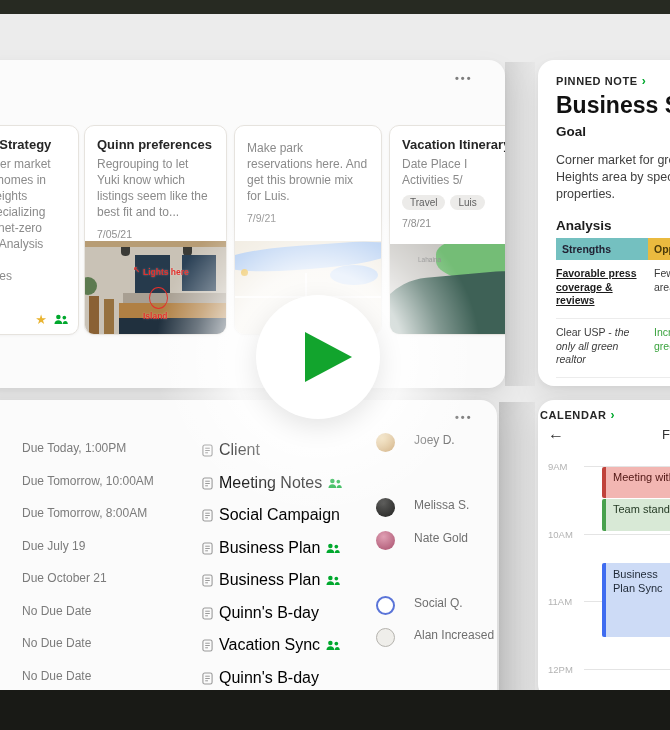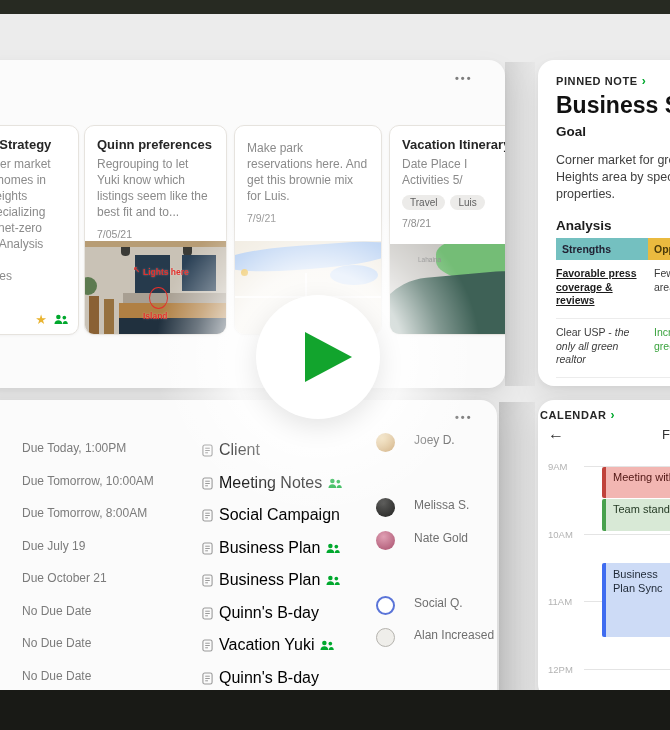--- a/index.html
+++ b/index.html
@@ -362,21 +362,21 @@
       <span class="t-due">No Due Date</span>
       <span class="t-note">
         <span class="note-icon">
             <svg width="11" height="13" viewBox="0 0 12 14">
               <rect x="1" y="1" width="10" height="12" rx="2" fill="none" stroke="#9a9a9a" stroke-width="1.2"></rect>
               <line x1="3.5" y1="4.5" x2="8.5" y2="4.5" stroke="#9a9a9a" stroke-width="1.1"></line>
               <line x1="3.5" y1="7" x2="8.5" y2="7" stroke="#9a9a9a" stroke-width="1.1"></line>
               <line x1="3.5" y1="9.5" x2="6.5" y2="9.5" stroke="#9a9a9a" stroke-width="1.1"></line>
             </svg>
           </span>
-        <span class="t-note-label">Vacation Yuki</span>
+        <span class="t-note-label">Vacation Sync</span>
         <span class="shared-icon">
             <svg width="14" height="11" viewBox="0 0 16 12">
               <circle cx="5" cy="3.2" r="2.6" fill="currentColor"></circle>
               <path d="M0.5 11c0-2.6 2-4.2 4.5-4.2S9.5 8.4 9.5 11z" fill="currentColor"></path>
               <circle cx="11.8" cy="3.8" r="2.1" fill="currentColor"></circle>
               <path d="M9.9 11c.2-2 1.4-3.4 3-3.4 1.7 0 2.7 1.5 2.9 3.4z" fill="currentColor"></path>
             </svg>
           </span>
       </span>
       <span class="t-person">

